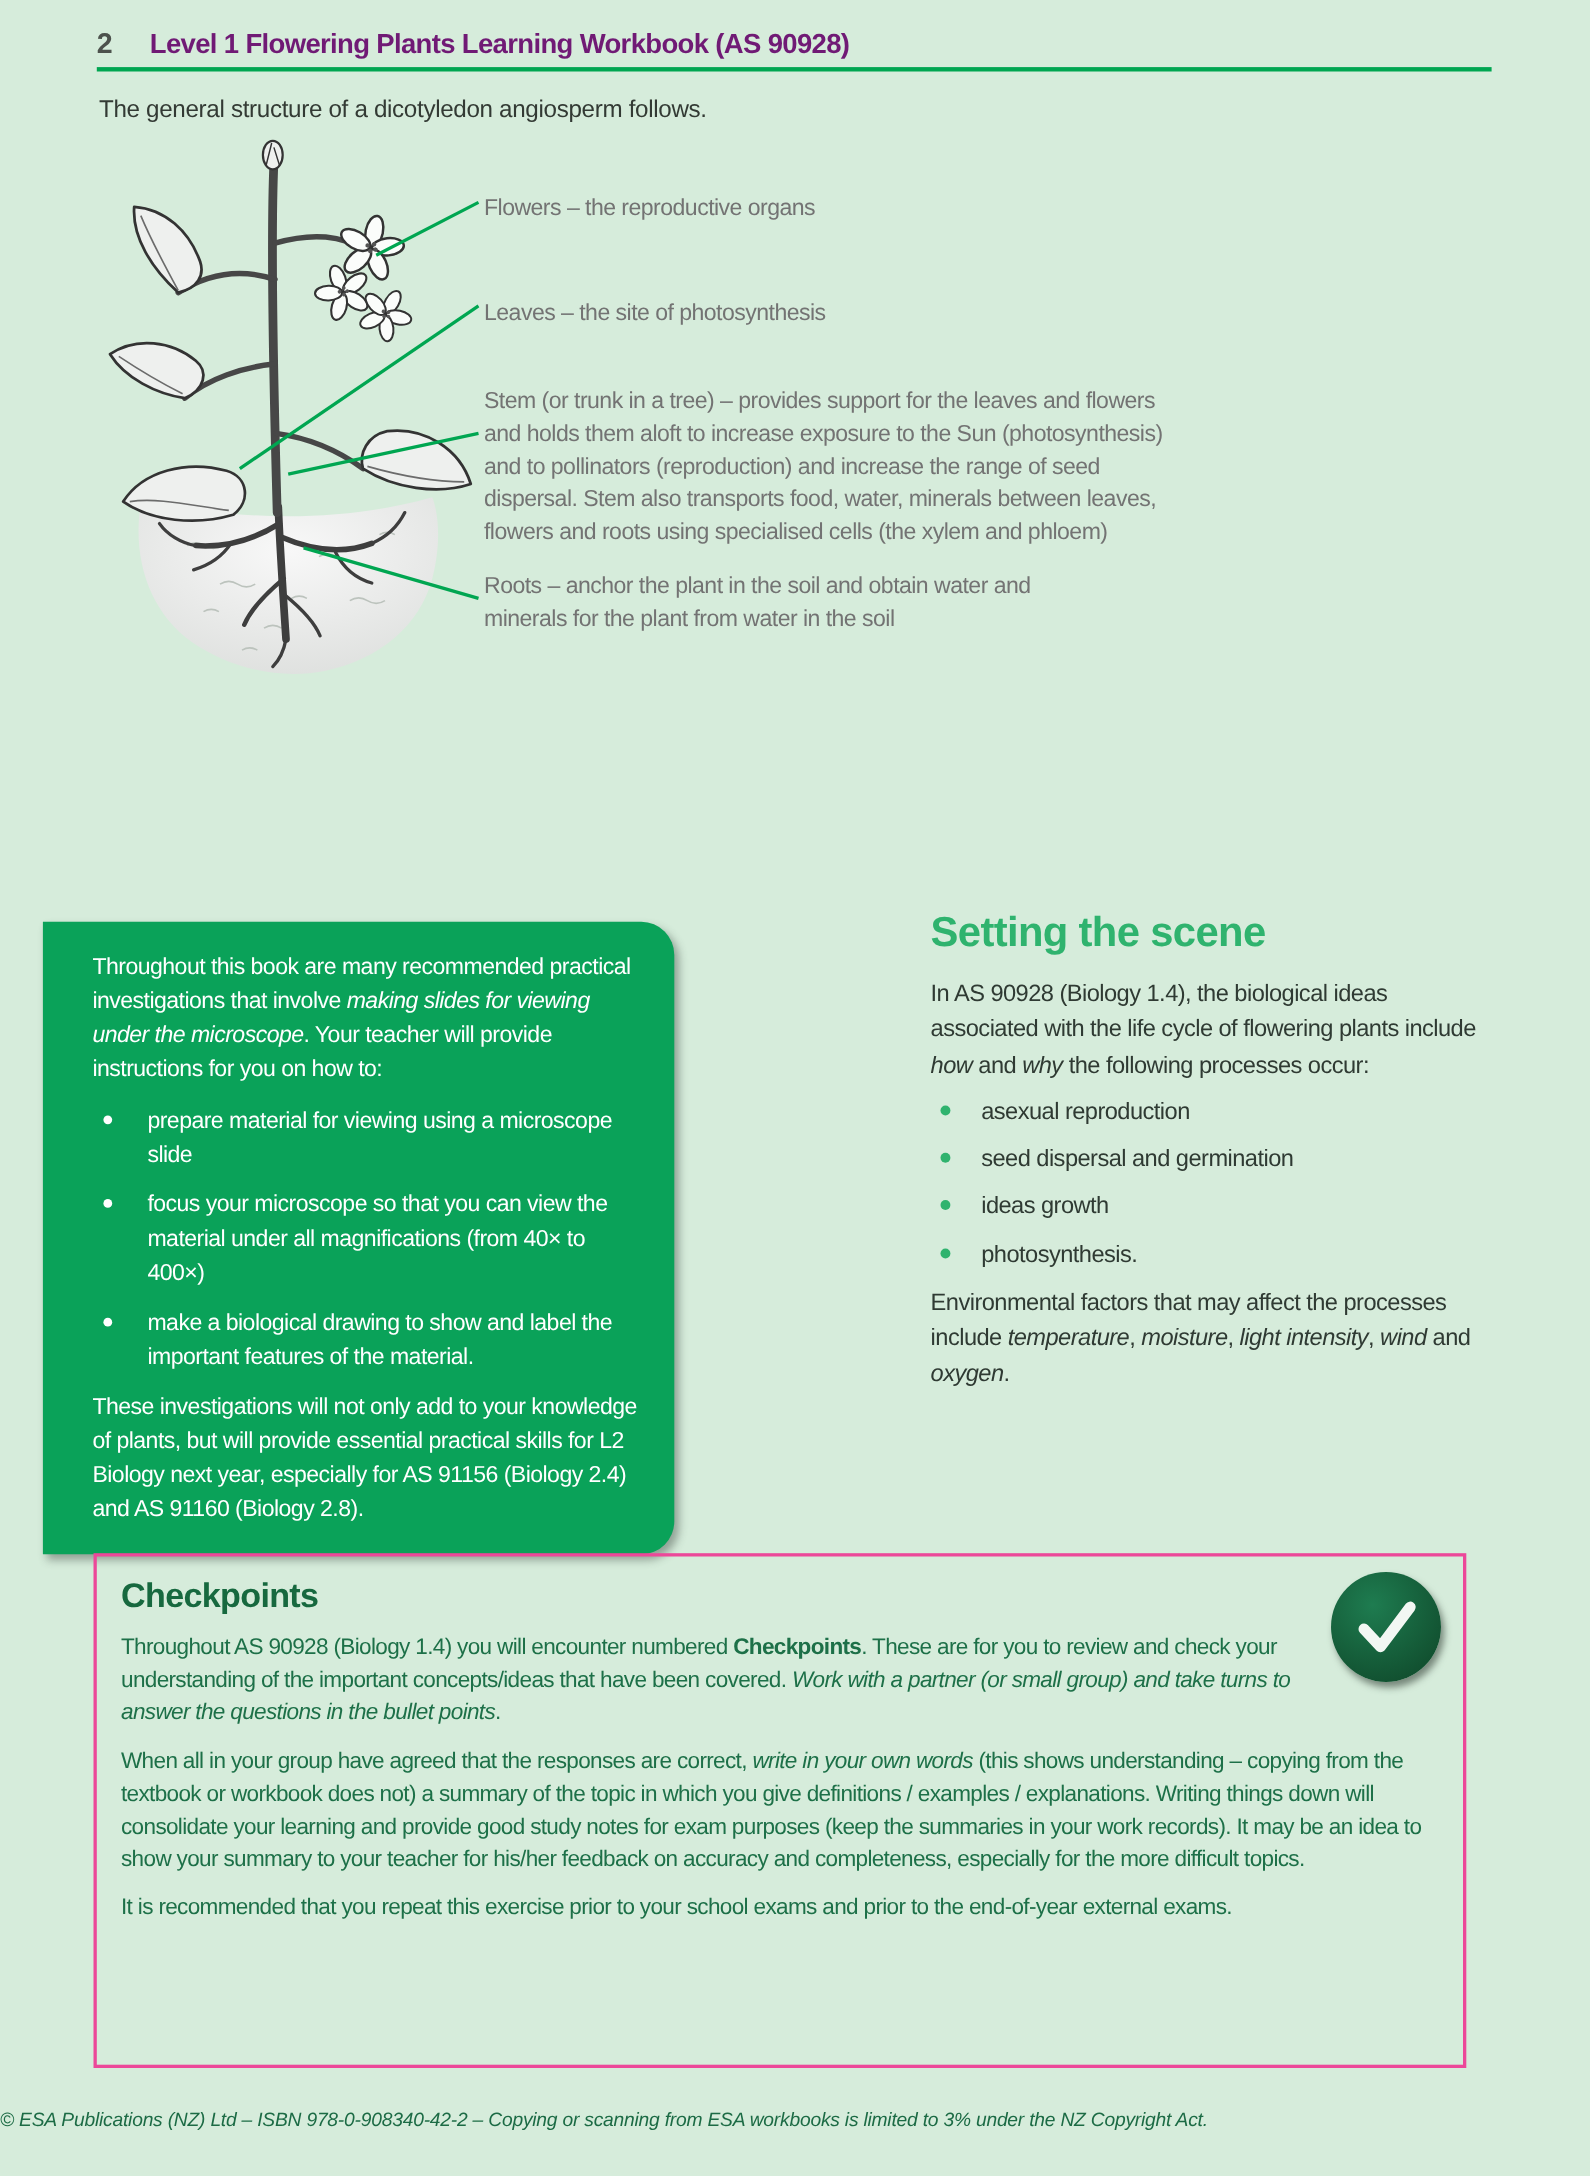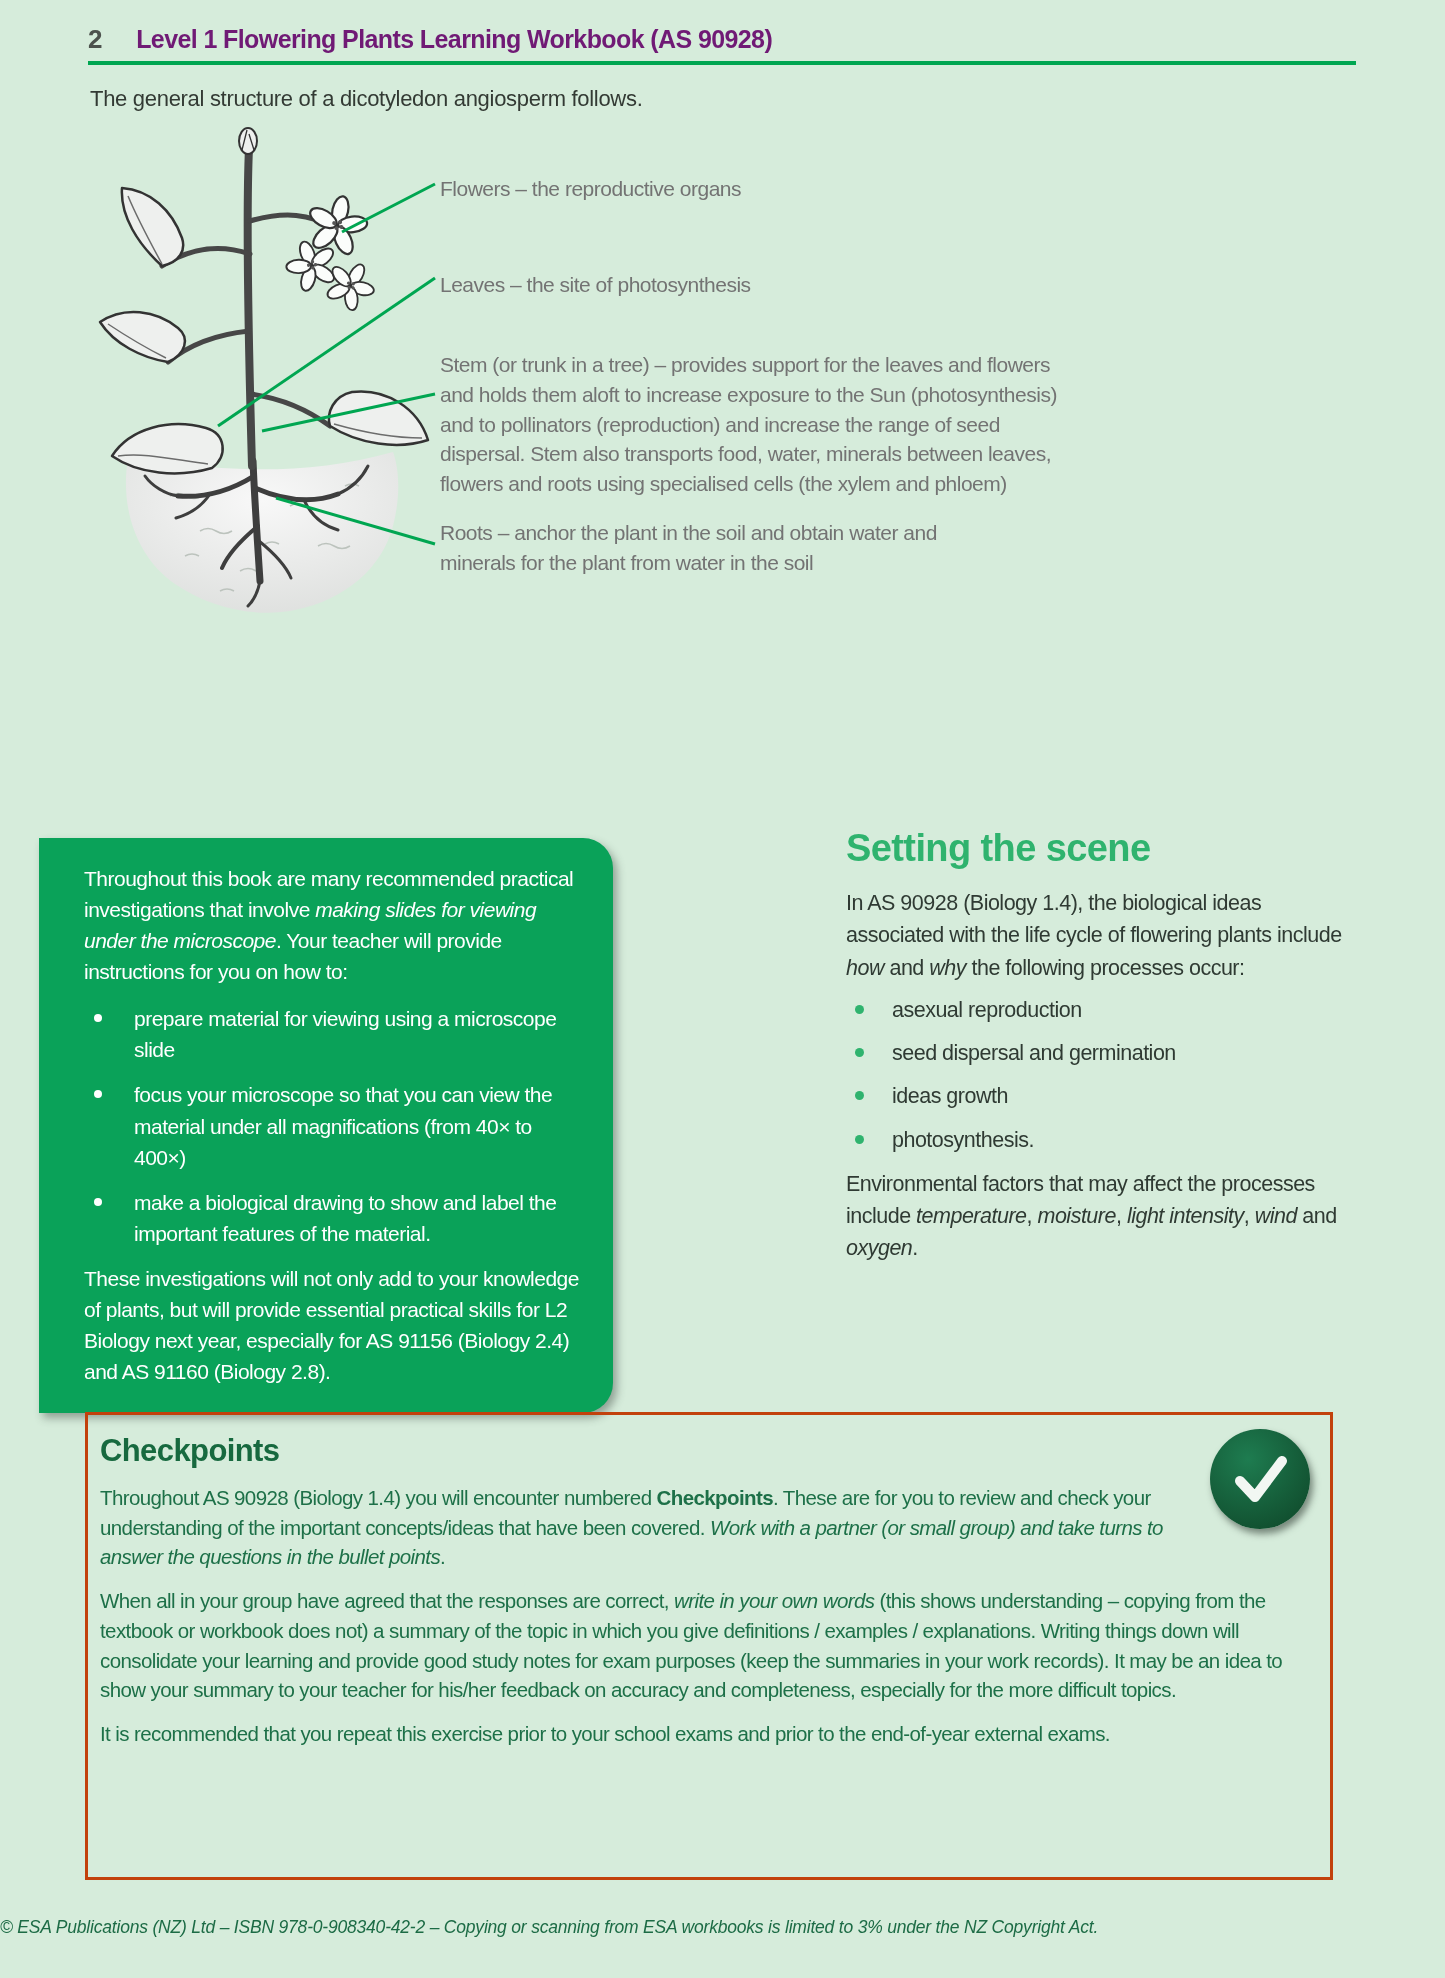--- a/index.html
+++ b/index.html
@@ -50,22 +50,22 @@
   
   .scene { position:absolute; left:846px; top:820px; width:505px; font-size:21.5px; line-height:1.5; letter-spacing:-0.5px; color:#2f3a33; }
   .scene h2 { font-size:38px; font-weight:bold; color:#2fb36e; letter-spacing:-0.6px; margin-bottom:10px; }
   .scene ul { list-style:none; margin:10px 0 12px 0; }
   .scene li { position:relative; padding-left:46px; margin-bottom:11px; }
   .scene li::before { content:""; position:absolute; left:9px; top:11px; width:9px; height:9px; border-radius:50%; background:#2fb36e; }
 
   
   .checkpoints {
     position:absolute; left:85px; top:1412px; width:1248px; height:468px;
-    border:3px solid #c2410c;
-    padding:14px 26px 18px 12px;
+    border:3px solid #ec4899;
+    padding:14px 26px 18px 22px;
     color:#1d7048; font-size:20.5px; line-height:1.45; letter-spacing:-0.6px;
   }
   .checkpoints h2 { font-size:31px; font-weight:bold; color:#17693f; letter-spacing:-0.6px; margin-bottom:9px; }
   .checkpoints p { margin-bottom:14px; }
   .check-circle {
     float:right; width:100px; height:100px; border-radius:50%;
     background:radial-gradient(circle at 38% 30%, #1e7c50, #114f2f 80%);
     box-shadow:3px 5px 7px rgba(40,52,44,0.55);
     margin:0 -6px 14px 30px; position:relative;
   }

